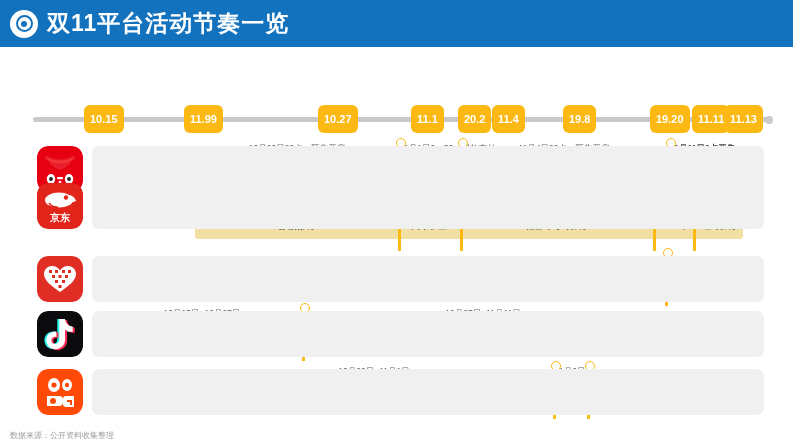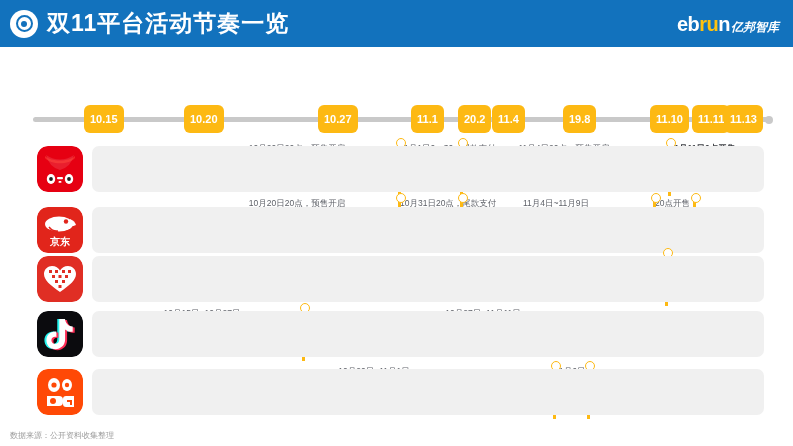--- a/index.html
+++ b/index.html
@@ -132,37 +132,33 @@
 
 <div id="page">
 
   <div class="header">
     <div class="logo-mark">
       <div class="ring">
           <div class="dot"></div>
         </div>
     </div>
     <div class="header-title">双11平台活动节奏一览</div>
-    <div class="brand">
-      <span class="eb">eb<span class="o">ru</span>n</span>
-      <span class="cn">亿邦智库</span>
-    </div>
   </div>
 
 
   <div class="axis"></div>
   <div id="date-chips">
       <div class="date-chip" style="left: 84px;">10.15</div>
-      <div class="date-chip" style="left: 184px;">10.20</div>
+      <div class="date-chip" style="left: 184px;">11.99</div>
       <div class="date-chip" style="left: 303px; margin-left: 15px;">10.27</div>
       <div class="date-chip" style="left: 411px;">11.1</div>
       <div class="date-chip" style="left: 458px;">20.2</div>
       <div class="date-chip" style="left: 492px;">11.4</div>
       <div class="date-chip" style="left: 563px;">19.8</div>
-      <div class="date-chip" style="left: 650px;">11.10</div>
+      <div class="date-chip" style="left: 650px;">19.20</div>
       <div class="date-chip" style="left: 684px; margin-left: 8px;">11.11</div>
       <div class="date-chip" style="left: 724px;">11.13</div>
     </div>
 
   <div id="rows">
       <div class="seg r-start" style="left: 195px; width: 203px; top: 154px; position: absolute;">第一波预售</div>
       <div class="note" style="left: 297px; top: 143px;">10月20日20点，预售开启</div>
       <div class="seg" style="left: 398px; width: 62px; top: 154px; position: absolute;">尾款+现货</div>
       <div class="note left" style="left: 400px; top: 143px;">11月1日0：30，尾款支付</div>
       <div class="seg" style="left: 460px; width: 208px; top: 154px; position: absolute;">第二波预售</div>
@@ -194,21 +190,21 @@
       <div class="note left" style="left: 400px; top: 198px;">10月31日20点，尾款支付</div>
       <div class="seg" style="left: 460px; width: 193px; top: 209px; position: absolute;">品类专场期</div>
       <div class="note" style="left: 556px; top: 198px;">11月4日~11月9日</div>
       <div class="seg" style="left: 653px; width: 40px; top: 209px; position: absolute;">正式</div>
       <div class="note left" style="left: 655px; top: 198px;">20点开售</div>
       <div class="seg r-end" style="left: 693px; width: 50px; top: 209px; position: absolute;">返场期</div>
       <div class="pin" style="left: 398px; top: 199px; height: 52px;"></div>
       <div class="pin" style="left: 460px; top: 199px; height: 52px;"></div>
       <div class="pin" style="left: 653px; top: 199px; height: 52px;"></div>
       <div class="pin" style="left: 693px; top: 199px; height: 52px;"></div>
-      <div class="row" style="top: 207px; height: 46px;">
+      <div class="row" style="top: 183px; height: 46px;">
         <div class="row-icon" style="top: 0px;">
           <svg class="ico" viewBox="0 0 46 46">
             <rect width="46" height="46" rx="11" fill="#e1251b"></rect>
     <ellipse cx="22" cy="17" rx="14" ry="7.5" fill="#fff"></ellipse>
     <path d="M33 12 q5 2 6 6 q-4 2 -7 1z" fill="#fff"></path>
     <circle cx="29" cy="14.5" r="2.2" fill="#e1251b"></circle>
     <path d="M12 20 q4 5 9 4" stroke="#e1251b" stroke-width="1.6" fill="none"></path>
     <text x="23" y="38" font-size="10" font-weight="bold" fill="#fff" text-anchor="middle" font-family="sans-serif">京东</text>
           </svg>
         </div>

